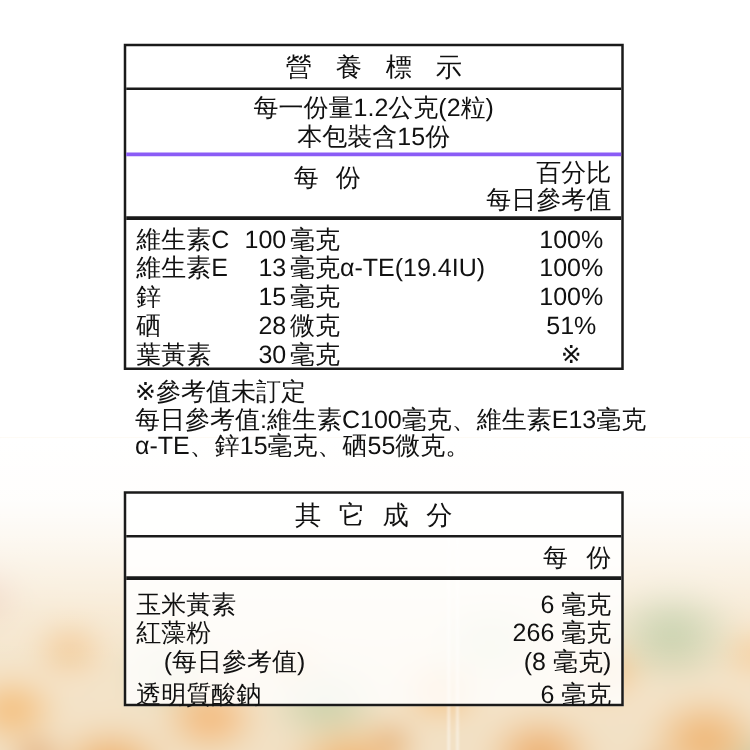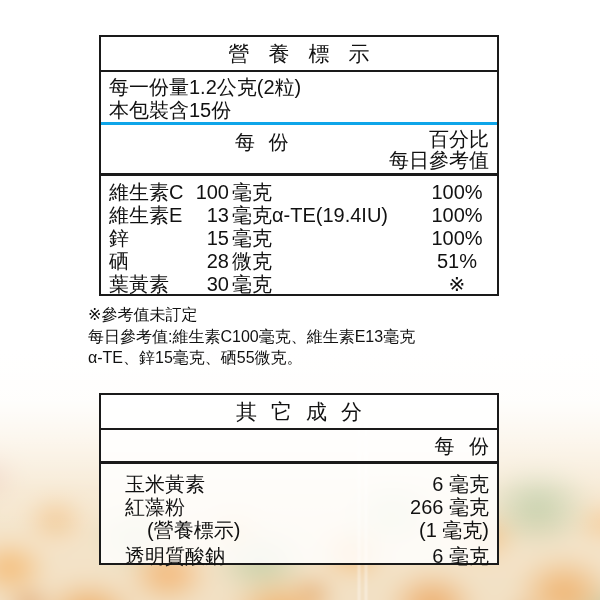--- a/index.html
+++ b/index.html
@@ -56,38 +56,38 @@
   .lbl{position:absolute;left:99px;width:400px;border:2px solid #1a1a1a;box-sizing:border-box;font-size:20px;}
   .t-title{
     text-align:center;font-size:21px;padding:3px 0 2px 0;
     border-bottom:2px solid #1a1a1a;white-space:nowrap;
   }
   .sp19{letter-spacing:19px;margin-right:-19px;}
   .sp14{letter-spacing:14px;margin-right:-14px;}
 
   
   .table1{top:35px;height:261px;background:#ffffff;}
-  .serving{padding:4px 8px 1px 8px;line-height:22.5px;border-bottom:3px solid #0ea5e9;}
+  .serving{padding:4px 8px 1px 8px;line-height:22.5px;border-bottom:3px solid #8b5cf6;text-align:center;}
   .t1-head{position:relative;height:45px;padding:2px 8px 1px 8px;border-bottom:3px solid #1a1a1a;}
   .t1-head .per{position:absolute;left:134px;top:4px;word-spacing:8px;}
   .t1-head .dv{position:absolute;right:8px;top:4px;text-align:right;line-height:21px;}
   .t1-rows{padding:5px 8px 3px 8px;}
   .n-row{display:grid;grid-template-columns:86px 34px 1fr 64px;line-height:23px;}
   .n-name{text-align:left;white-space:nowrap;}
   .n-num{text-align:right;}
   .n-unit{text-align:left;padding-left:3px;white-space:nowrap;}
   .n-dv{text-align:center;}
 
   
-  .footnote{position:absolute;left:88px;top:304px;width:430px;font-size:16px;line-height:21.5px;}
+  .footnote{position:absolute;left:108px;top:304px;width:430px;font-size:20px;line-height:21.5px;}
 
   
   .table2{top:393px;height:172px;background:rgba(255,255,255,0.84);}
   .t2-head{height:28px;padding:3px 8px 0 8px;text-align:right;border-bottom:3px solid #1a1a1a;word-spacing:9px;}
-  .t2-rows{padding:9px 8px 5px 8px;margin-left:16px;}
+  .t2-rows{padding:9px 8px 5px 8px;}
   .o-row{display:flex;justify-content:space-between;line-height:23px;}
   .o-row .o-name{white-space:nowrap;}
   .o-row .o-amt{white-space:nowrap;text-align:right;}
   .o-row.indent .o-name{padding-left:22px;}
   .o-row.gap{margin-top:3px;}
 </style>
 </head>
 <body>
 
 <div class="stage">
@@ -167,22 +167,22 @@
     <div class="t2-rows">
       <div class="o-row">
         <span class="o-name">玉米黃素</span>
         <span class="o-amt">6 毫克</span>
       </div>
       <div class="o-row">
         <span class="o-name">紅藻粉</span>
         <span class="o-amt">266 毫克</span>
       </div>
       <div class="o-row indent">
-        <span class="o-name">(營養標示)</span>
-        <span class="o-amt">(1 毫克)</span>
+        <span class="o-name">(每日參考值)</span>
+        <span class="o-amt">(8 毫克)</span>
       </div>
       <div class="o-row gap">
         <span class="o-name">透明質酸鈉</span>
         <span class="o-amt">6 毫克</span>
       </div>
     </div>
   </div>
 
 </div>
 

